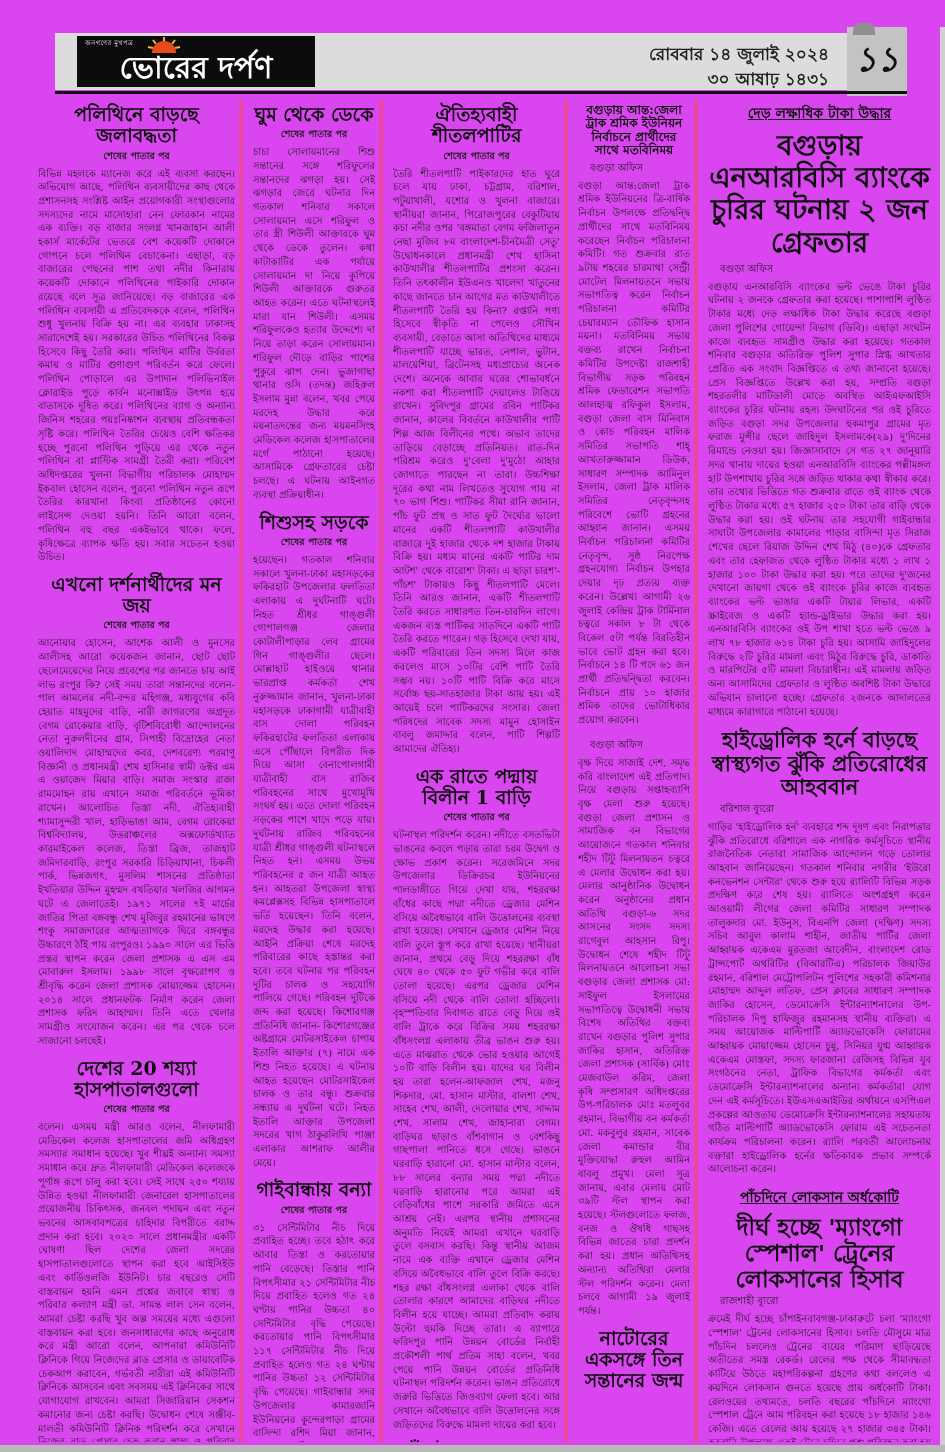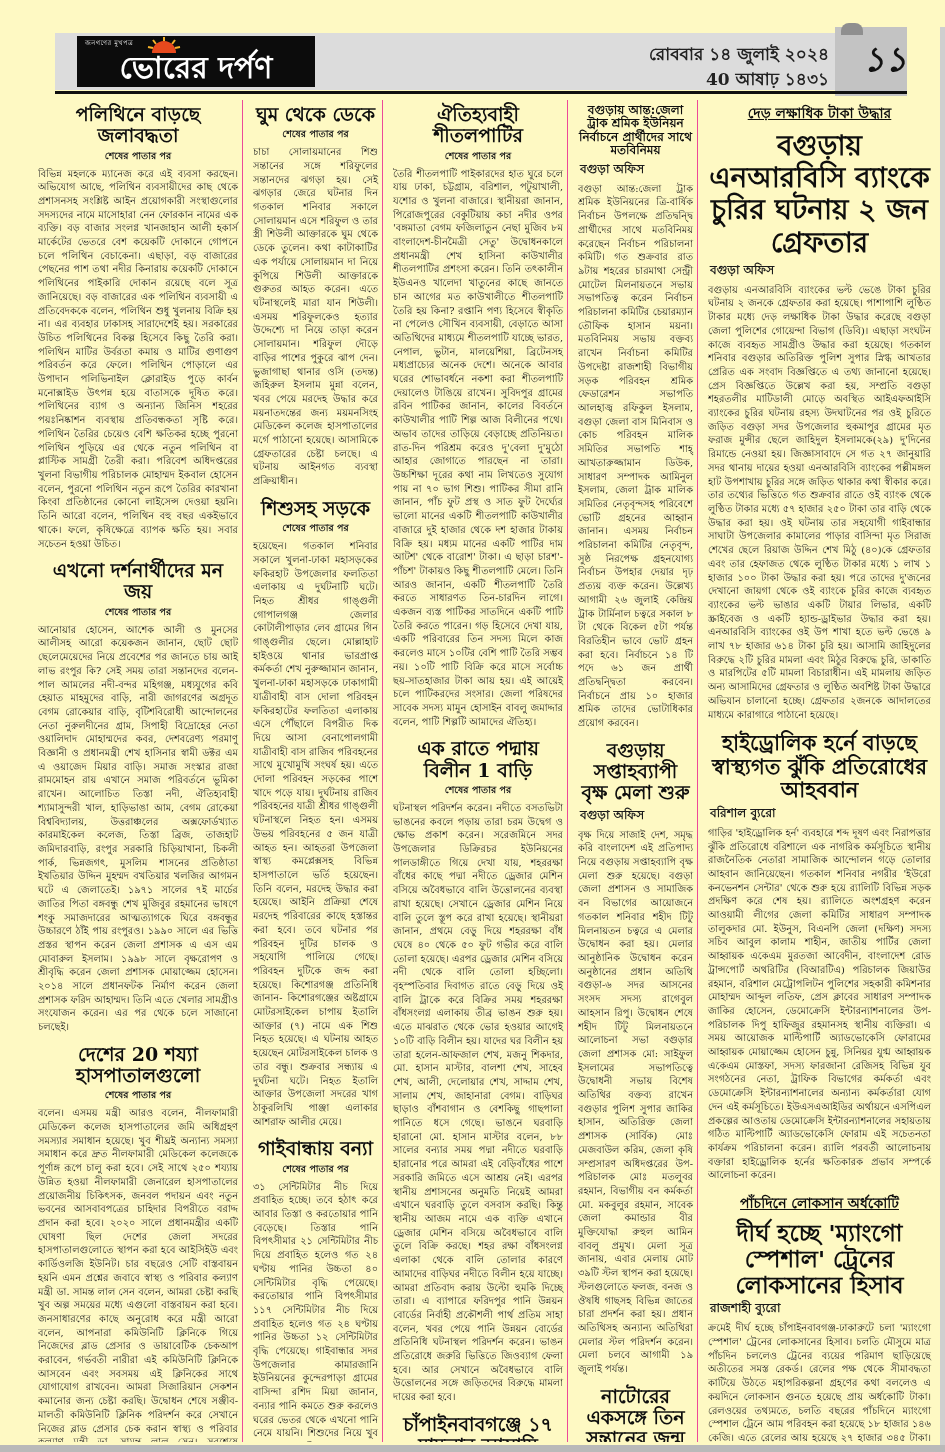--- a/index.html
+++ b/index.html
@@ -1,52 +1,52 @@
 <!DOCTYPE html>
 <html lang="bn"><head>
 <meta charset="utf-8">
 <style>
   html,body{margin:0;padding:0;background:#e9e9e9;}
   .page{
-    position:relative;width:945px;height:1452px;background:#fef9c3;
+    position:relative;width:945px;height:1452px;background:#d946ef;
     font-family:"DejaVu Serif","Liberation Serif",serif;color:#1b1b1b;
     overflow:hidden;box-shadow:0 0 4px rgba(0,0,0,.3);
   }
   
   .masthead{position:absolute;left:55px;top:33px;width:852px;height:57px;background:#dcdcdc;}
   .logo-box{position:absolute;left:22px;top:3px;width:238px;height:51px;background:#0c0c0c;
     display:flex;align-items:flex-end;justify-content:center;padding-bottom:4px;box-sizing:border-box;}
   .logo-tagline{position:absolute;left:8px;top:2px;font-size:6.5px;color:#f5f5f5;letter-spacing:.5px;}
   .logo-title{color:#ffffff;font-weight:700;font-size:30px;line-height:1;white-space:nowrap;}
   .sun{position:absolute;left:70px;top:1px;}
   .dateline{position:absolute;right:78px;top:9px;text-align:right;font-size:17px;font-weight:700;line-height:1.45;color:#222;}
-  .page-tab{position:absolute;right:0;top:-6px;width:72px;height:69px;background:#c3c3c3;
-    display:flex;align-items:center;justify-content:flex-end;}
+  .page-tab{position:absolute;right:0;top:-6px;width:60px;height:69px;background:#c3c3c3;
+    display:flex;align-items:center;justify-content:center;}
   .page-tab .fold{position:absolute;left:6px;top:-4px;width:22px;height:12px;background:#8f8f8f;border-radius:8px 8px 0 0;}
   .pageno{font-size:34px;font-weight:700;font-style:italic;color:#111;}
   .masthead-rule{position:absolute;left:55px;top:91px;width:852px;height:3px;background:#101010;}
   
   .right-edge{position:absolute;right:0;top:27px;width:5px;bottom:0;background:#cfcfcf;}
   .bottom-edge{position:absolute;left:0;right:0;bottom:0;height:7px;background:#b9b9b9;}
   
   .content{position:absolute;left:38px;top:100px;width:897px;bottom:10px;display:flex;gap:10px;overflow:hidden;}
-  .col{overflow:hidden;border-right:1px solid #ec4899;padding-right:4px;box-sizing:border-box;}
+  .col{overflow:hidden;border-right:4px solid #ec4899;padding-right:4px;box-sizing:border-box;}
   .col:last-child{border-right:none;}
   .c1{width:205px;} .c2{width:130px;} .c3{width:175px;} .c4{width:120px;} .c5{width:227px;}
   
   .art{margin-bottom:10px;}
   .h{font-weight:700;text-align:center;margin:4px 0 2px;line-height:1.12;color:#0e0e0e;}
   .h-md{font-size:19px;}
   .h-sm{font-size:12px;}
   .h-xl{font-size:28px;line-height:1.15;}
   .h-lg{font-size:21px;}
   .h-mg{font-size:23px;}
   .kicker{font-weight:700;text-align:center;font-size:14px;text-decoration:underline;margin:2px 0 1px;color:#0e0e0e;}
   .cont{text-align:center;font-size:9.5px;font-weight:700;margin:0 0 3px;}
-  .byline{font-size:12px;font-weight:700;margin:1px 2px 2px;}
+  .byline{font-size:10px;font-weight:400;margin:1px 12px 2px;}
   .body{font-size:9.8px;line-height:1.4;text-align:justify;margin:0;text-justify:inter-word;}
 </style>
 </head>
 <body>
 
 <div class="page">
 
   <div class="masthead">
     <div class="logo-box">
       <span class="logo-tagline">জনগণের মুখপত্র</span>
@@ -57,21 +57,21 @@
             <line x1="28" y1="3" x2="25" y2="7"></line>
           <line x1="1" y1="10" x2="6" y2="11"></line>
             <line x1="33" y1="10" x2="28" y2="11"></line>
         </g>
         <path d="M5 16 A12 12 0 0 1 29 16 Z" fill="#e8491d"></path>
       </svg>
       <span class="logo-title">ভোরের দর্পণ</span>
     </div>
     <div class="dateline">
       <div>রোববার ১৪ জুলাই ২০২৪</div>
-      <div>40 আষাঢ় ১৪৩১</div>
+      <div>৩০ আষাঢ় ১৪৩১</div>
     </div>
     <div class="page-tab">
       <span class="fold"></span>
       <span class="pageno">১১</span>
     </div>
   </div>
   <div class="masthead-rule"></div>
 
   <div class="content">
 
@@ -130,21 +130,20 @@
 
     </div>
 
     <div class="col c4">
       <article class="art">
         <h2 class="h h-sm">বগুড়ায় আন্ত:জেলা ট্রাক শ্রমিক ইউনিয়ন নির্বাচনে প্রার্থীদের সাথে মতবিনিময়</h2>
         <div class="byline">বগুড়া অফিস</div>
         <p class="body">বগুড়া আন্ত:জেলা ট্রাক শ্রমিক ইউনিয়নের ত্রি-বার্ষিক নির্বাচন উপলক্ষে প্রতিদ্বন্দ্বি প্রার্থীদের সাথে মতবিনিময় করেছেন নির্বাচন পরিচালনা কমিটি। গত শুক্রবার রাত ৯টায় শহরের চারমাথা সেন্ট্রী মোটেল মিলনায়তনে সভায় সভাপতিত্ব করেন নির্বাচন পরিচালনা কমিটির চেয়ারম্যান তৌফিক হাসান ময়না। মতবিনিময় সভায় বক্তব্য রাখেন নির্বাচনা কমিটির উপদেষ্টা রাজশাহী বিভাগীয় সড়ক পরিবহন শ্রমিক ফেডারেশন সভাপতি আলহাজ্ব রফিকুল ইসলাম, বগুড়া জেলা বাস মিনিবাস ও কোচ পরিবহন মালিক সমিতির সভাপতি শাহ্ আখতারুজ্জামান ডিউক, সাধারণ সম্পাদক আমিনুল ইসলাম, জেলা ট্রাক মালিক সমিতির নেতৃবৃন্দসহ পরিবেশে ভোটি গ্রহনের আহ্বান জানান। এসময় নির্বাচন পরিচালনা কমিটির নেতৃবৃন্দ, সুষ্ঠ নিরপেক্ষ গ্রহনযোগ্য নির্বাচন উপহার দেয়ার দৃঢ় প্রত্যয় ব্যক্ত করেন। উল্লেখ্য আগামী ২৬ জুলাই কেন্দ্রিয় ট্রাক টার্মিনাল চত্বরে সকাল ৮ টা থেকে বিকেল ৫টা পর্যন্ত বিরতিহীন ভাবে ভোট গ্রহন করা হবে। নির্বাচনে ১৪ টি পদে ৬১ জন প্রার্থী প্রতিদ্বন্দ্বিতা করবেন। নির্বাচনে প্রায় ১০ হাজার শ্রমিক তাদের ভোটাধিকার প্রয়োগ করবেন।</p>
       </article>
       <article class="art">
-        <h2 class="h h-md">বগুড়ায় সপ্তাহব্যাপী বৃক্ষ মেলা শুরু</h2>
         <div class="byline">বগুড়া অফিস</div>
         <p class="body">বৃক্ষ দিয়ে সাজাই দেশ, সমৃদ্ধ করি বাংলাদেশ এই প্রতিপাদ্য নিয়ে বগুড়ায় সপ্তাহব্যাপি বৃক্ষ মেলা শুরু হয়েছে। বগুড়া জেলা প্রশাসন ও সামাজিক বন বিভাগের আয়োজনে গতকাল শনিবার শহীদ টিটু মিলনায়তন চত্বরে এ মেলার উদ্বোধন করা হয়। মেলার আনুষ্ঠানিক উদ্বোধন করেন অনুষ্ঠানের প্রধান অতিথি বগুড়া-৬ সদর আসনের সংসদ সদস্য রাগেবুল আহসান রিপু। উদ্বোধন শেষে শহীদ টিটু মিলনায়তনে আলোচনা সভা বগুড়ার জেলা প্রশাসক মো: সাইফুল ইসলামের সভাপতিত্বে উদ্বোধনী সভায় বিশেষ অতিথির বক্তব্য রাখেন বগুড়ার পুলিশ সুপার জাকির হাসান, অতিরিক্ত জেলা প্রশাসক (সার্বিক) মোঃ মেজবাউল করিম, জেলা কৃষি সম্প্রসারণ অধিদপ্তরের উপ-পরিচালক মোঃ মতলুবর রহমান, বিভাগীয় বন কর্মকর্তা মো. মকবুলুর রহমান, সাবেক জেলা কমান্ডার বীর মুক্তিযোদ্ধা রুহুল আমিন বাবলু প্রমুখ। মেলা সূত্র জানায়, এবার মেলায় মোট ৩৯টি স্টল স্থাপন করা হয়েছে। স্টলগুলোতে ফলজ, বনজ ও ঔষধি গাছসহ বিভিন্ন জাতের চারা প্রদর্শন করা হয়। প্রধান অতিথিসহ অন্যান্য অতিথিরা মেলার স্টল পরিদর্শন করেন। মেলা চলবে আগামী ১৯ জুলাই পর্যন্ত।</p>
       </article>
       <article class="art">
         <h2 class="h h-md">নাটোরের একসঙ্গে তিন সন্তানের জন্ম</h2>
 
       </article>
 
     </div>
 

